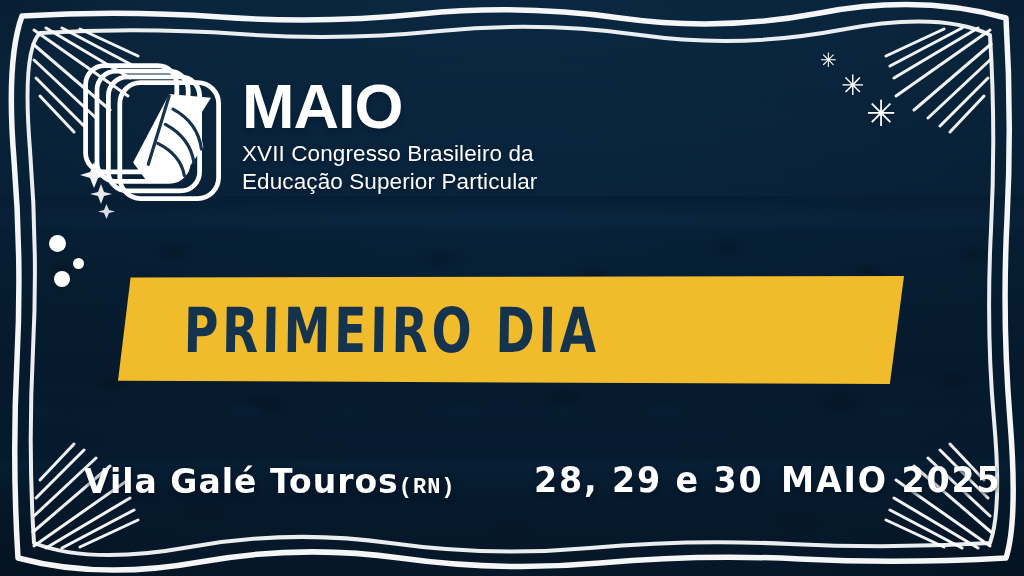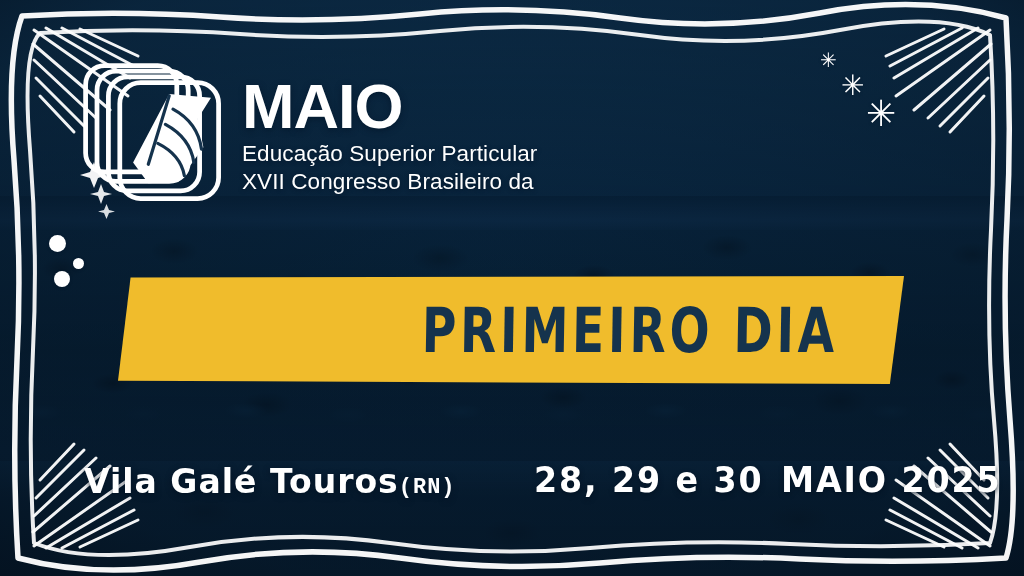--- a/index.html
+++ b/index.html
@@ -121,21 +121,21 @@
   .dot{position:absolute;background:#ffffff;border-radius:50%;
        box-shadow:0 1px 3px rgba(0,20,40,.45);}
 
   
   .banner-wrap{position:absolute;left:0;top:268px;width:1024px;height:128px;}
   .banner{
     position:absolute;left:118px;top:8px;
     width:786px;height:108px;
     background:#f0bc2c;
     clip-path:polygon(1.6% 1.5%, 100% 0%, 98.2% 100%, 0% 97%);
-    display:flex;align-items:center;justify-content:flex-end;
+    display:flex;align-items:center;justify-content:flex-start;
     box-shadow:0 3px 14px rgba(0,18,34,.35);
   }
   .banner-text{
     font-family:"DejaVu Sans",sans-serif;
     font-weight:bold;
     font-size:62px;
     letter-spacing:5px;
     color:#15334d;
     transform:scaleX(.76) skewX(-1.2deg);
     transform-origin:center;
@@ -271,22 +271,22 @@
         <path d="M100 56 Q 126 70 130 98"></path>
         <path d="M92 72 Q 118 86 122 112"></path>
         <path d="M84 92 Q 108 104 112 126"></path>
         <path d="M96 42 L74 114"></path>
       </g>
     </svg>
 
     <div class="logo-text">
       <div class="logo-word">MAIO</div>
       <div class="logo-sub">
+        <div>XVII Congresso Brasileiro da</div>
         <div>Educação Superior Particular</div>
-        <div>XVII Congresso Brasileiro da</div>
       </div>
     </div>
   </div>
 
   <div class="deco" style="left:0;top:0;">
     <div class="star" style="left:820px;top:50px;font-size:20px;">✳</div>
     <div class="star" style="left:841px;top:72px;font-size:28px;">✳</div>
     <div class="star" style="left:866px;top:96px;font-size:36px;">✳</div>
   </div>
 

